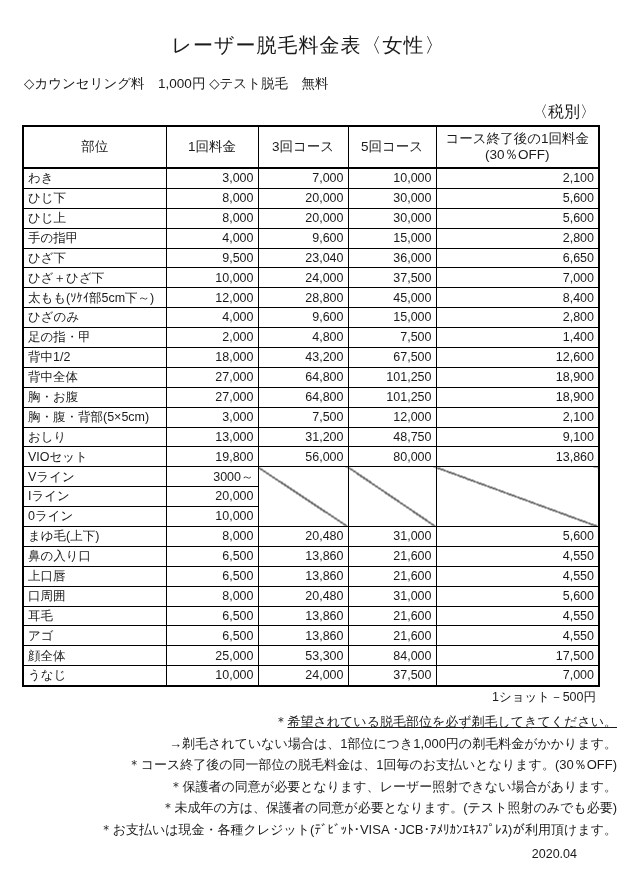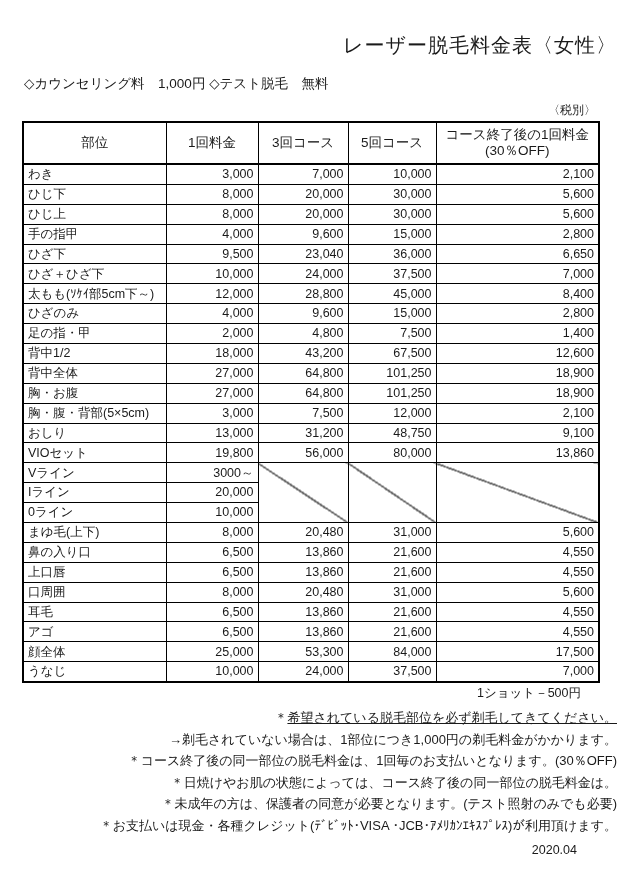--- a/index.html
+++ b/index.html
@@ -9,33 +9,33 @@
   }
   html,body{margin:0;padding:0;}
   body{
     width:617px;height:872px;overflow:hidden;background:#ffffff;
     color:var(--text);
     font-family:"Liberation Sans","DejaVu Sans",sans-serif;
   }
   .sheet{position:relative;width:617px;height:872px;}
 
   .title{
-    text-align:right;
+    text-align:center;
     padding-top:32px;
     font-size:20px;
     letter-spacing:1px;
   }
   .subtitle{
     margin:16px 12px 0 24px;
     font-size:13.5px;
   }
   .tax-note{
     text-align:right;
     margin:9px 21px 2px 0;
-    font-size:12px;
+    font-size:16px;
   }
 
   table.price{
     margin-left:22px;
     width:576px;
     border-collapse:collapse;
     table-layout:fixed;
     border:2px solid var(--border);
     padding-left:32px;
   }
@@ -66,21 +66,21 @@
     padding:0;
     background:linear-gradient(to top right,
       transparent calc(50% - 0.9px),
       var(--diag) calc(50% - 0.9px),
       var(--diag) calc(50% + 0.9px),
       transparent calc(50% + 0.9px));
   }
 
   .shot-note{
     text-align:right;
-    margin:2px 36px 0 0;
+    margin:2px 21px 0 0;
     font-size:12.5px;
   }
   .notes{
     margin:5px 0 0 24px;
     font-size:13px;
   }
   .note-line{
     line-height:21.5px;
     white-space:nowrap;
     text-align:right;
@@ -302,20 +302,20 @@
         </tr>
       </tbody>
   </table>
 
   <div class="shot-note">1ショット－500円</div>
 
   <div class="notes">
       <div class="note-line"><span>＊</span><span class="note-body u">希望されている脱毛部位を必ず剃毛してきてください。</span></div>
       <div class="note-line"><span>→</span><span class="note-body">剃毛されていない場合は、1部位につき1,000円の剃毛料金がかかります。</span></div>
       <div class="note-line"><span>＊</span><span class="note-body">コース終了後の同一部位の脱毛料金は、1回毎のお支払いとなります。(30％OFF)</span></div>
-      <div class="note-line"><span>＊</span><span class="note-body">日焼けやお肌の状態によっては、コース終了後の同一部位の脱毛料金は。</span></div>
+      <div class="note-line"><span>＊</span><span class="note-body">保護者の同意が必要となります、レーザー照射できない場合があります。</span></div>
       <div class="note-line"><span>＊</span><span class="note-body">未成年の方は、保護者の同意が必要となります。(テスト照射のみでも必要)</span></div>
       <div class="note-line"><span>＊</span><span class="note-body">お支払いは現金・各種クレジット(ﾃﾞﾋﾞｯﾄ･VISA ･JCB･ｱﾒﾘｶﾝｴｷｽﾌﾟﾚｽ)が利用頂けます。</span></div>
     </div>
 
   <div class="date">2020.04</div>
 
 </div>
 
 </body></html>

